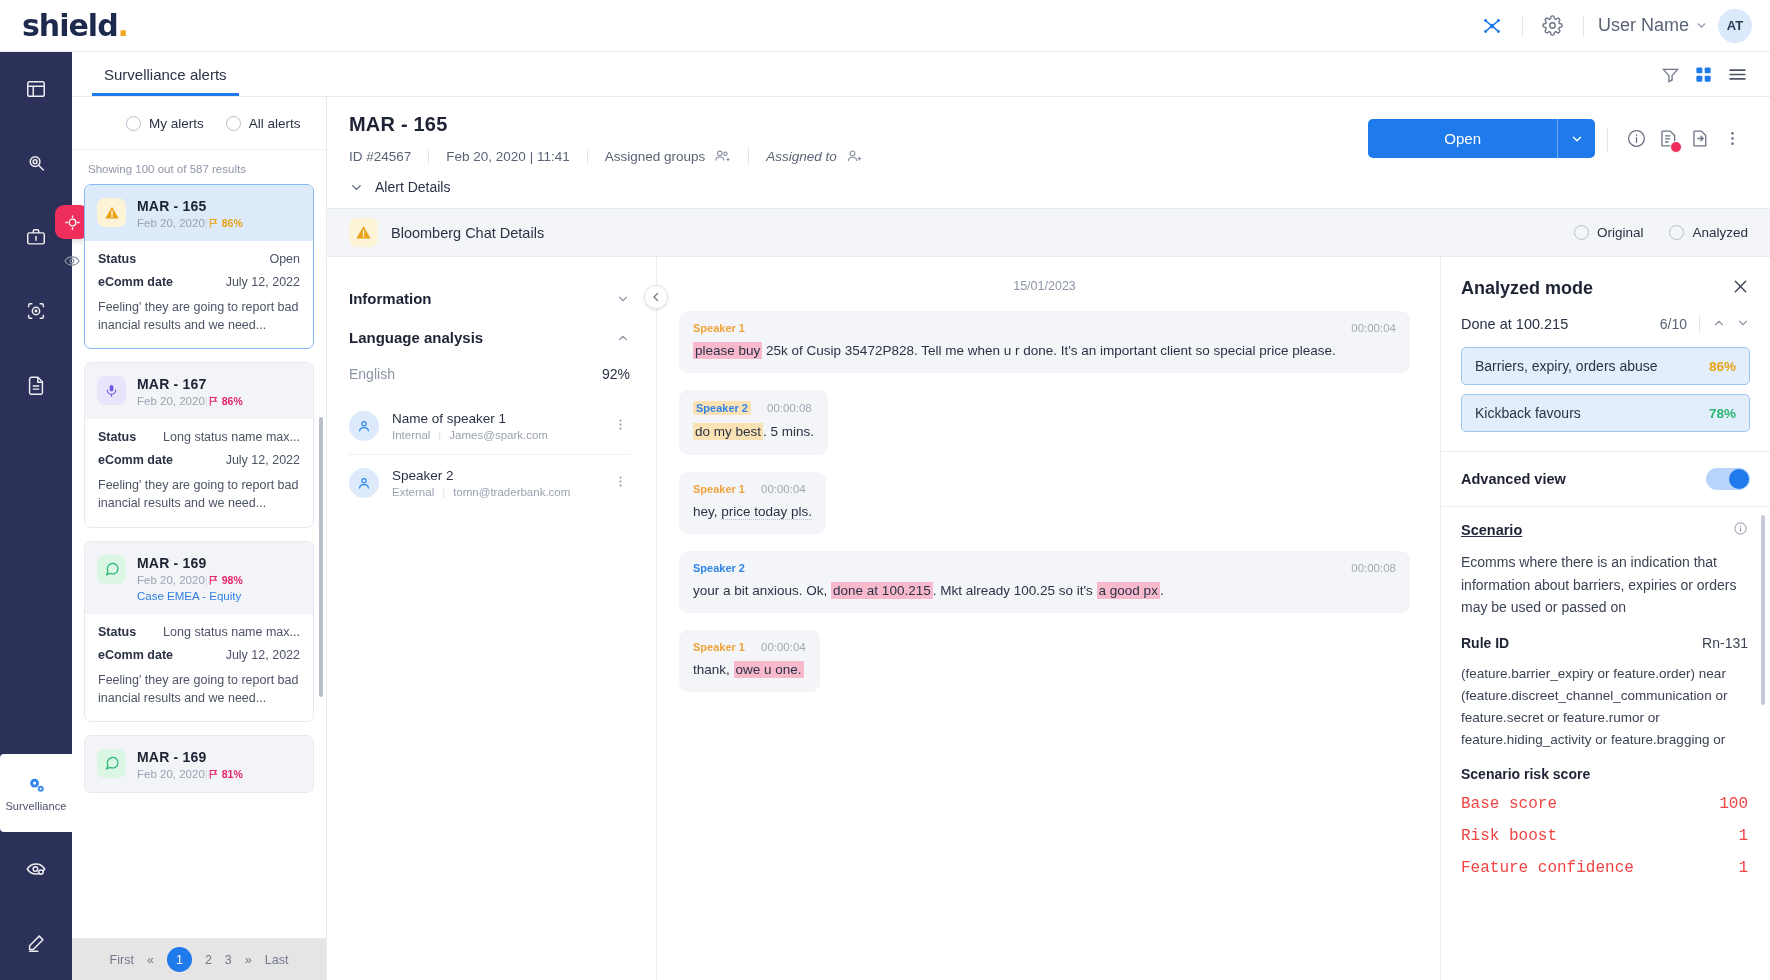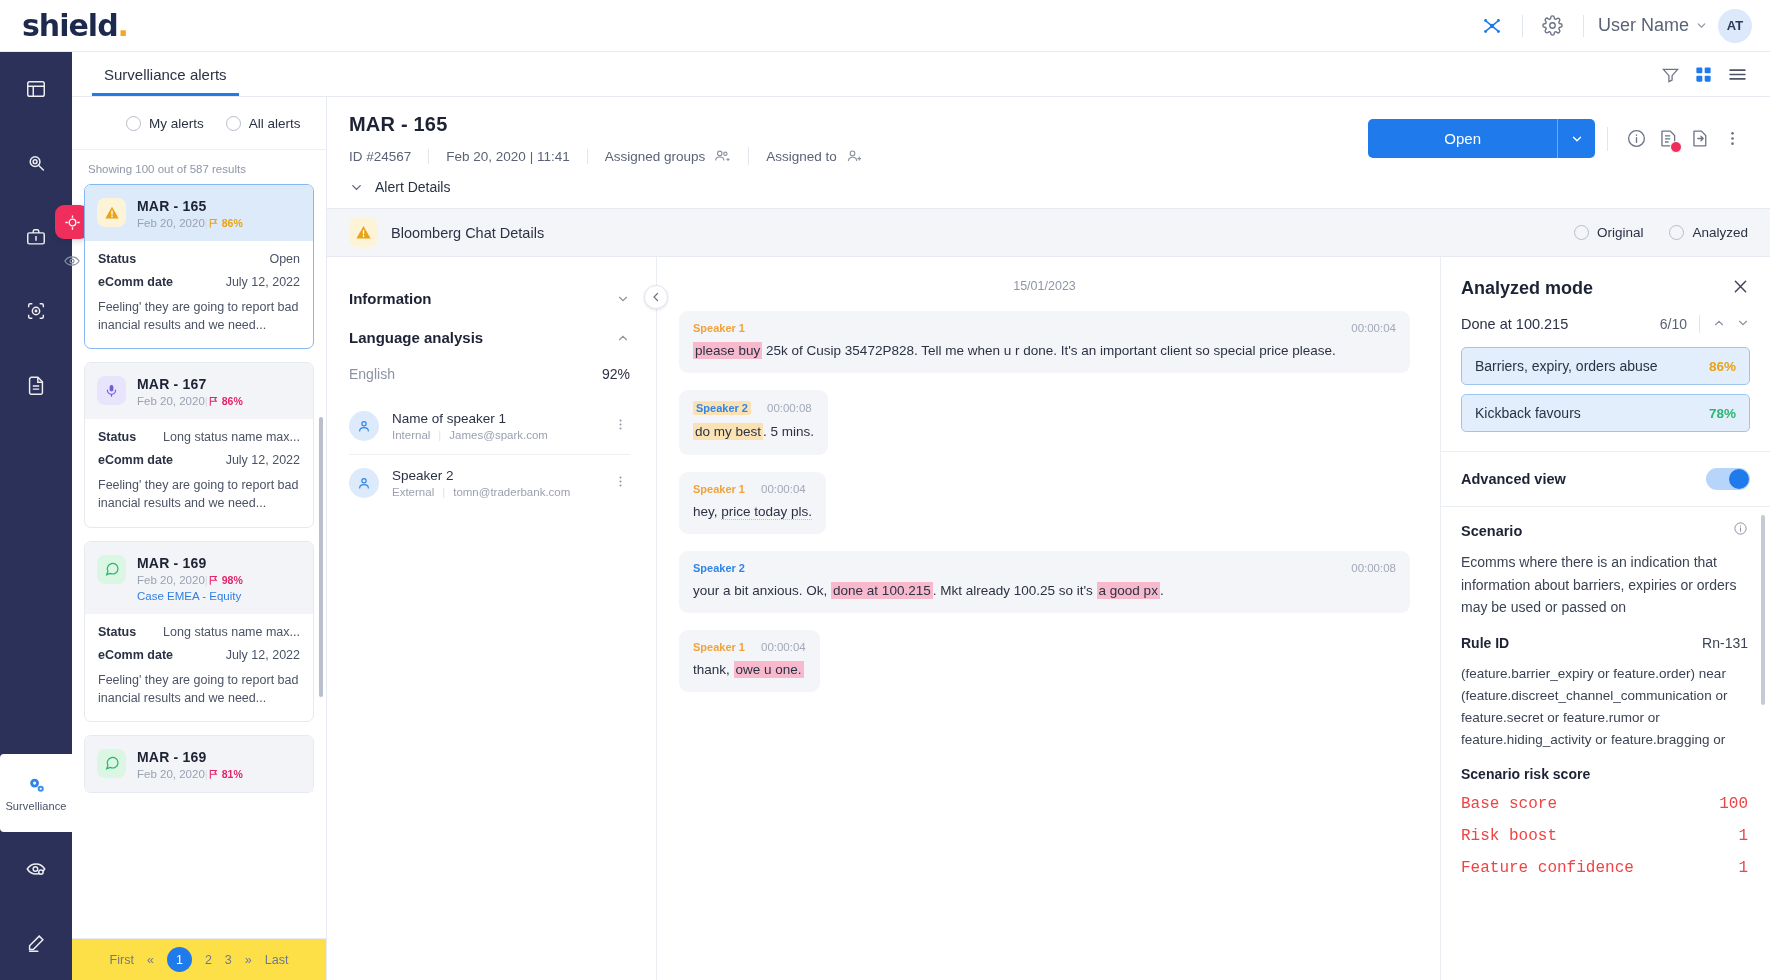--- a/index.html
+++ b/index.html
@@ -75,37 +75,37 @@
   .flag { display:inline-flex; align-items:center; gap:3px; font-weight:700; font-size:10.5px; }
   .flag.amber { color:#e8a317; }
   .flag.pink { color:#e6246b; }
   .caselink { font-size:11.5px; color:#2f7fe0; margin-top:4px; }
   .card-body { padding:11px 13px 14px 13px; }
   .kv { display:flex; justify-content:space-between; font-size:12.5px; margin-bottom:9px; gap:8px; }
   .kv b { font-weight:700; color:#2b3245; }
   .kv span { color:#4b5365; white-space:nowrap; overflow:hidden; text-overflow:ellipsis; }
   .snippet { font-size:12.5px; color:#4b5365; line-height:1.45; margin-top:6px; }
   .listscroll { position:absolute; right:3px; top:320px; width:4px; height:280px; background:#b9bfcb; border-radius:3px; }
-  .pager { height:42px; flex:0 0 42px; border-top:1px solid #e7eaf0; display:flex; align-items:center; justify-content:center; gap:13px; font-size:12.5px; color:#707889; background:#fde047; }
+  .pager { height:42px; flex:0 0 42px; border-top:1px solid #e7eaf0; display:flex; align-items:center; justify-content:center; gap:13px; font-size:12.5px; color:#707889; background:#e5e5e5; }
   .pager span { cursor:pointer; }
   .pg-cur { width:25px;height:25px;border-radius:50%;background:#1f7aec;color:#fff;display:flex;align-items:center;justify-content:center;font-size:12.5px; }
 
   
   .fbtn { position:absolute; left:-17px; width:34px; height:34px; border-radius:9px; display:flex; align-items:center; justify-content:center; box-shadow:0 2px 6px rgba(30,40,70,.18); }
   .fbtn.red { top:108px; background:#ef2e5b; }
   .fbtn.eye { top:152px; left:-12px; width:24px; height:24px; background:transparent; box-shadow:none; }
 
   
   .detail { flex:1; display:flex; flex-direction:column; min-width:0; }
   .dhead { padding:16px 22px 0 22px; }
   .dtitle { font-size:20px; font-weight:700; color:#1d2334; letter-spacing:.2px; }
   .dmeta { display:flex; align-items:center; gap:0; margin-top:11px; font-size:13.5px; color:#5a6376; }
   .dmeta .seg { padding:0 17px; display:flex; align-items:center; gap:8px; border-right:1px solid #e3e6ec; }
   .dmeta .seg:first-child { padding-left:0; }
-  .dmeta .seg:last-child { border-right:none; }
+  .dmeta .seg:last-child { border-right:none;font-style:italic; }
   .dhead-row { display:flex; align-items:flex-start; }
   .dactions { margin-left:auto; display:flex; align-items:center; gap:0; padding-top:6px; }
   .openbtn { display:flex; align-items:stretch; background:#1f7aec; border-radius:5px; overflow:hidden; cursor:pointer; }
   .openbtn .lbl { color:#fff; font-size:15px; padding:11px 76px 11px 76px; }
   .openbtn .car { width:38px; display:flex; align-items:center; justify-content:center; border-left:1px solid rgba(255,255,255,.35); }
   .dact-sep { width:1px; height:24px; background:#e1e5ec; margin:0 12px; }
   .dact-ic { width:32px; height:32px; display:flex; align-items:center; justify-content:center; cursor:pointer; position:relative; }
   .badge-dot { position:absolute; right:2px; bottom:2px; width:12px;height:12px;border-radius:50%;background:#ef2e5b;border:1.5px solid #fff; }
 
   .alertdetails { display:flex; align-items:center; gap:11px; padding:14px 22px 13px 22px; font-size:14px; color:#2b3245; border-bottom:1px solid #e7eaf0; cursor:pointer; }
@@ -164,21 +164,21 @@
   .ap-done .nav { display:flex; gap:10px; }
   .ap-done .nav span { cursor:pointer; }
   .ap-row { margin:0 20px 9px 20px; border:1.4px solid #9ec5f0; background:#e2eefb; border-radius:5px; padding:10px 13px; display:flex; align-items:center; font-size:14px; color:#2b3245; cursor:pointer; }
   .ap-row .sc { margin-left:auto; font-weight:700; font-size:13.5px; }
   .sc.amber { color:#e8a317; }
   .sc.green { color:#2bb673; }
   .ap-adv { display:flex; align-items:center; padding:16px 20px; border-top:1px solid #eaedf2; margin-top:10px; font-size:14.5px; font-weight:700; color:#1d2334; }
   .toggle { margin-left:auto; width:44px;height:22px;border-radius:12px;background:#b7d5fb;position:relative; cursor:pointer; }
   .toggle i { position:absolute; right:1px; top:1px; width:20px;height:20px;border-radius:50%;background:#1f7aec; display:block; }
   .ap-scroll { flex:1; overflow:hidden; padding:14px 22px 0 20px; border-top:1px solid #eaedf2; position:relative; }
-  .ap-sec { display:flex; align-items:flex-end; margin-bottom:12px; }
+  .ap-sec { display:flex; align-items:center; margin-bottom:12px;text-decoration:underline; }
   .ap-sec h5 { font-size:14.5px; font-weight:700; color:#1d2334; }
   .ap-sec .ic { margin-left:auto; }
   .ap-p { font-size:14px; color:#3b4354; line-height:1.62; margin-bottom:16px; }
   .ap-kv { display:flex; justify-content:space-between; font-size:14px; margin-bottom:12px; }
   .ap-kv b { font-weight:700; color:#1d2334; }
   .ap-kv span { color:#3b4354; }
   .ap-code { font-size:13.5px; color:#3b4354; line-height:1.62; margin-bottom:16px; }
   .ap-sub { font-size:14px; font-weight:700; color:#1d2334; margin-bottom:13px; }
   .ap-line { display:flex; justify-content:space-between; font-size:16px; color:#ef4444; margin-bottom:14px;font-family:Liberation Mono, monospace; }
   .ap-bar { position:absolute; right:5px; top:8px; width:4px; height:190px; background:#c4cad6; border-radius:3px; }

